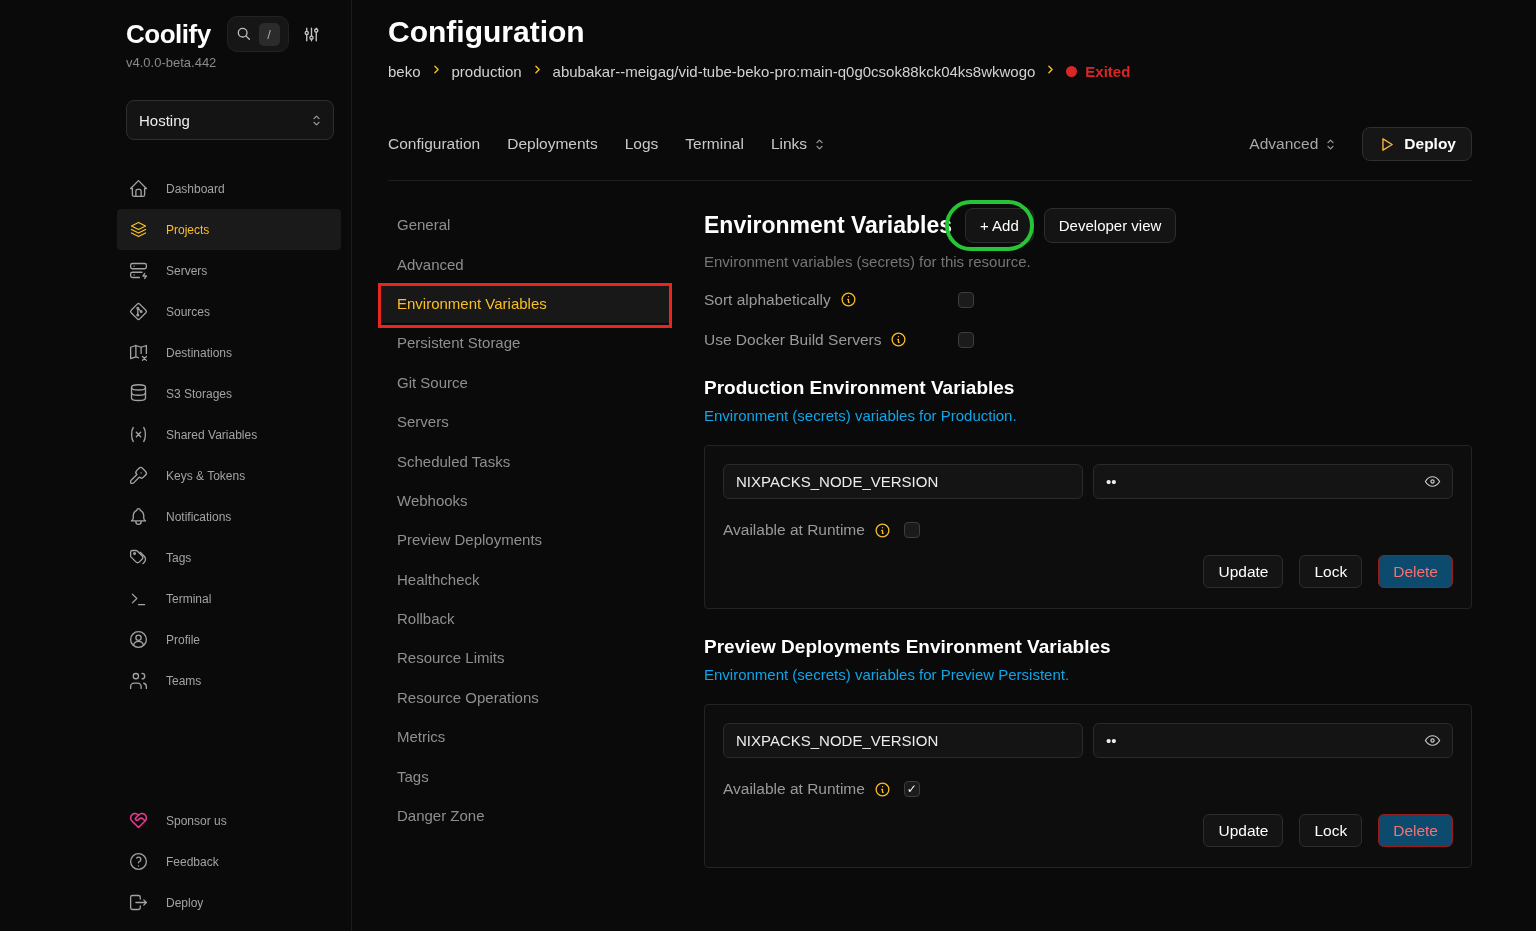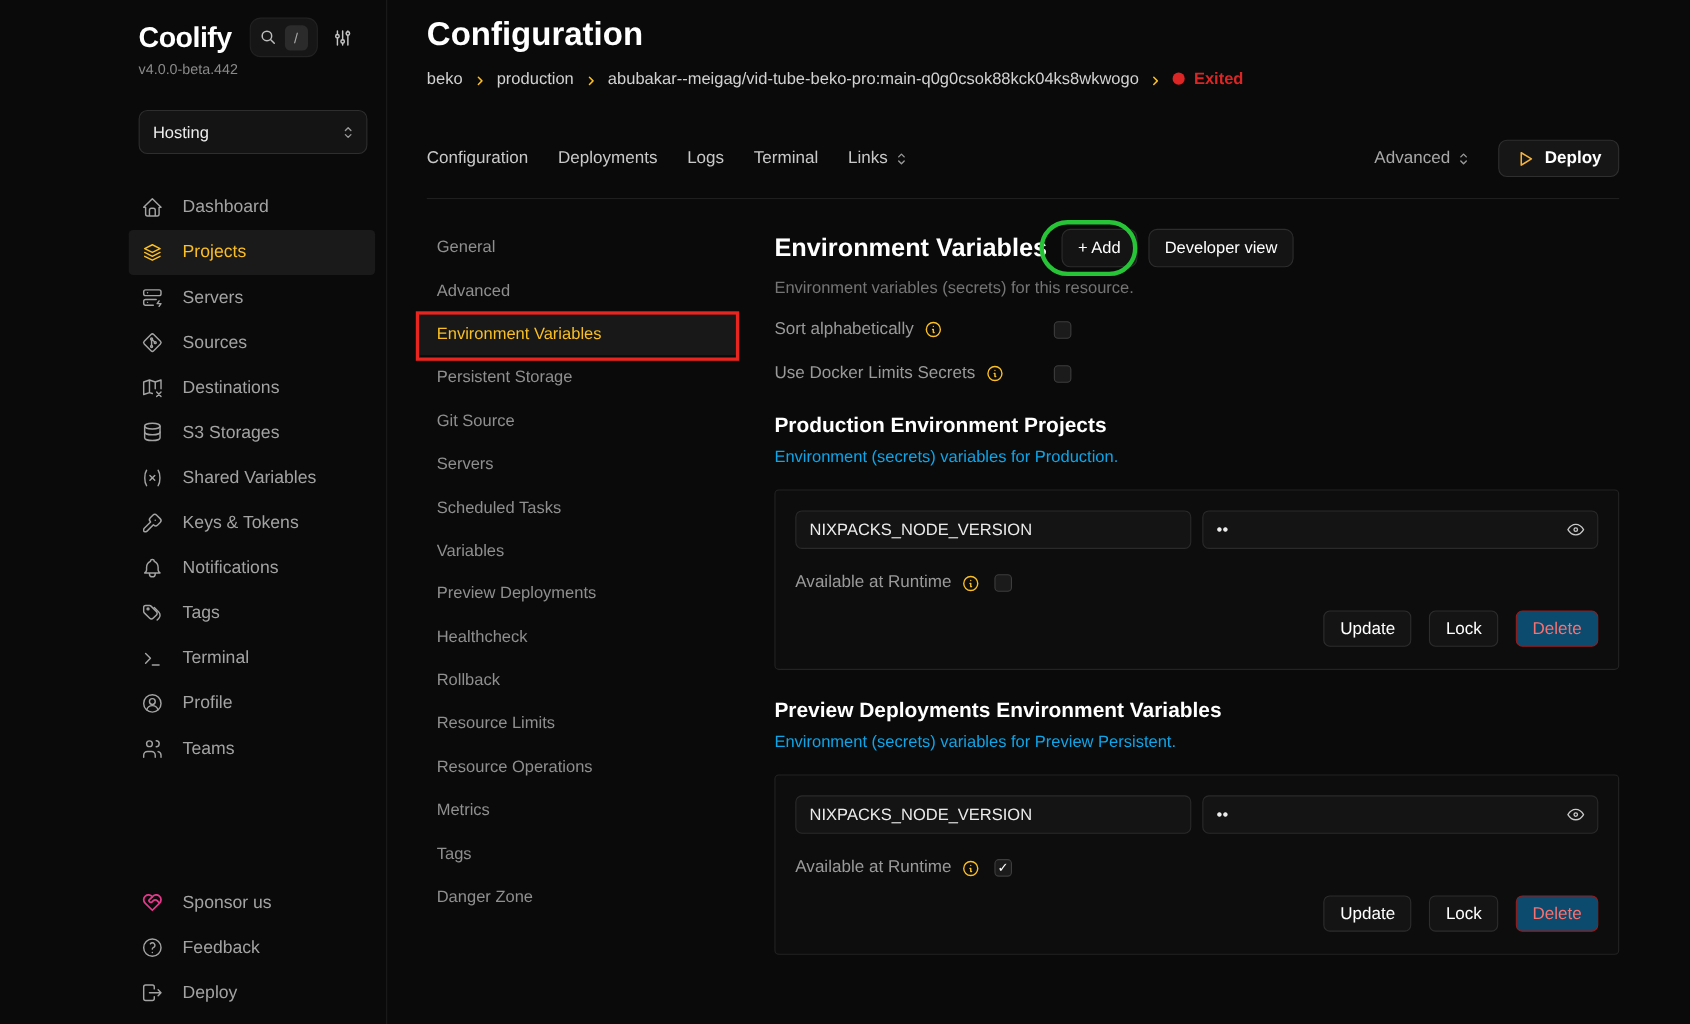--- a/index.html
+++ b/index.html
@@ -24,34 +24,34 @@
   .slash-key { width:21px; height:23px; background:#2b2b2b; border-radius:5px; color:#aaa;
     font-size:13px; display:flex; align-items:center; justify-content:center; }
   .filters-btn { margin-left:13px; color:#c6c6c6; cursor:pointer; }
   .version { margin:3px 0 0 126px; font-size:13px; color:#8a8a8a; }
   .team-select { margin:30px 0 0 126px; width:208px; height:40px; background:#141414;
     border:1px solid #2e2e2e; border-radius:8px; display:flex; align-items:center;
     justify-content:space-between; padding:0 9px 0 12px; font-size:15px; color:#ededed; cursor:pointer; }
   .nav { margin-top:28px; padding:0 10px 0 117px; }
   .nav.footer { margin:0 0 8px 0; }
   .nav-item { height:41px; display:flex; align-items:center; padding-left:11px; gap:17px;
-    border-radius:4px; color:#a3a3a3; font-size:16px; cursor:pointer;text-align:right; }
+    border-radius:4px; color:#a3a3a3; font-size:12px; cursor:pointer;text-align:right; }
   .nav-item.active { background:#1a1a1a; color:#fbbf24; }
   .nav-icon { width:21px; height:21px; flex:none; }
   .nav-icon svg { width:21px; height:21px; fill:none; stroke:currentColor; stroke-width:1.5;
     stroke-linecap:round; stroke-linejoin:round; }
   .nav-icon.pink { color:#e5398d; }
   .nav-icon.pink svg { stroke-width:1.8; }
   .spacer { flex:1; }
 
   
   .main-col { margin-left:352px; height:931px; position:relative; }
   .page-header { padding:15px 64px 0 36px; }
   h1 { font-size:30px; font-weight:700; }
-  .breadcrumb { margin-top:14px; display:flex; align-items:flex-end; gap:9px; font-size:15px; color:#d2d2d2; }
+  .breadcrumb { margin-top:14px; display:flex; align-items:flex-start; gap:9px; font-size:15px; color:#d2d2d2; }
   .crumb { cursor:pointer; }
   .crumb-sep svg { width:13px; height:13px; fill:none; stroke:#fbbf24; stroke-width:2.5;
     stroke-linecap:round; stroke-linejoin:round; }
   .status-wrap { display:flex; align-items:center; gap:8px; }
   .status-dot { width:11px; height:11px; border-radius:50%; background:#dc2626; }
   .status-text { color:#dc2626; font-weight:700; font-size:15px; }
 
   .tabbar { display:flex; align-items:center; margin:47px 64px 0 36px; padding-bottom:19px;
     border-bottom:1px solid #1f1f1f; gap:27px; font-size:15.5px; color:#c9c9c9; }
   .tab { cursor:pointer; display:flex; align-items:center; gap:5px; }
@@ -369,21 +369,21 @@
   <div class="content-row">
 
     <div class="subnav">
       <div class="subnav-item">General</div>
       <div class="subnav-item">Advanced</div>
       <div class="subnav-item active">Environment Variables</div>
       <div class="subnav-item">Persistent Storage</div>
       <div class="subnav-item">Git Source</div>
       <div class="subnav-item">Servers</div>
       <div class="subnav-item">Scheduled Tasks</div>
-      <div class="subnav-item">Variables</div>
+      <div class="subnav-item">Webhooks</div>
       <div class="subnav-item">Preview Deployments</div>
       <div class="subnav-item">Healthcheck</div>
       <div class="subnav-item">Rollback</div>
       <div class="subnav-item">Resource Limits</div>
       <div class="subnav-item">Resource Operations</div>
       <div class="subnav-item">Metrics</div>
       <div class="subnav-item">Tags</div>
       <div class="subnav-item">Danger Zone</div>
     </div>
 
@@ -402,32 +402,32 @@
               <svg viewBox="0 0 24 24">
                 <circle cx="12" cy="12" r="9"></circle>
                 <path d="M12 8h.01M11 12h1v4h1"></path>
               </svg>
             </span>
         </span>
         <span class="checkbox"></span>
       </div>
       <div class="opt-row">
         <span class="opt-label">
-          <span>Use Docker Limits Secrets</span>
+          <span>Use Docker Build Servers</span>
           <span class="info-icon">
               <svg viewBox="0 0 24 24">
                 <circle cx="12" cy="12" r="9"></circle>
                 <path d="M12 8h.01M11 12h1v4h1"></path>
               </svg>
             </span>
         </span>
         <span class="checkbox"></span>
       </div>
 
-      <h3>Production Environment Projects</h3>
+      <h3>Production Environment Variables</h3>
       <div class="sec-sub">Environment (secrets) variables for Production.</div>
       <div class="card">
         <div class="inputs">
           <div class="field">
             <input class="name" type="text" value="NIXPACKS_NODE_VERSION" style="">
           </div>
           <div class="field">
             <input type="text" value="••" style="">
             <span class="eye-btn">
                 <svg viewBox="0 0 24 24">

